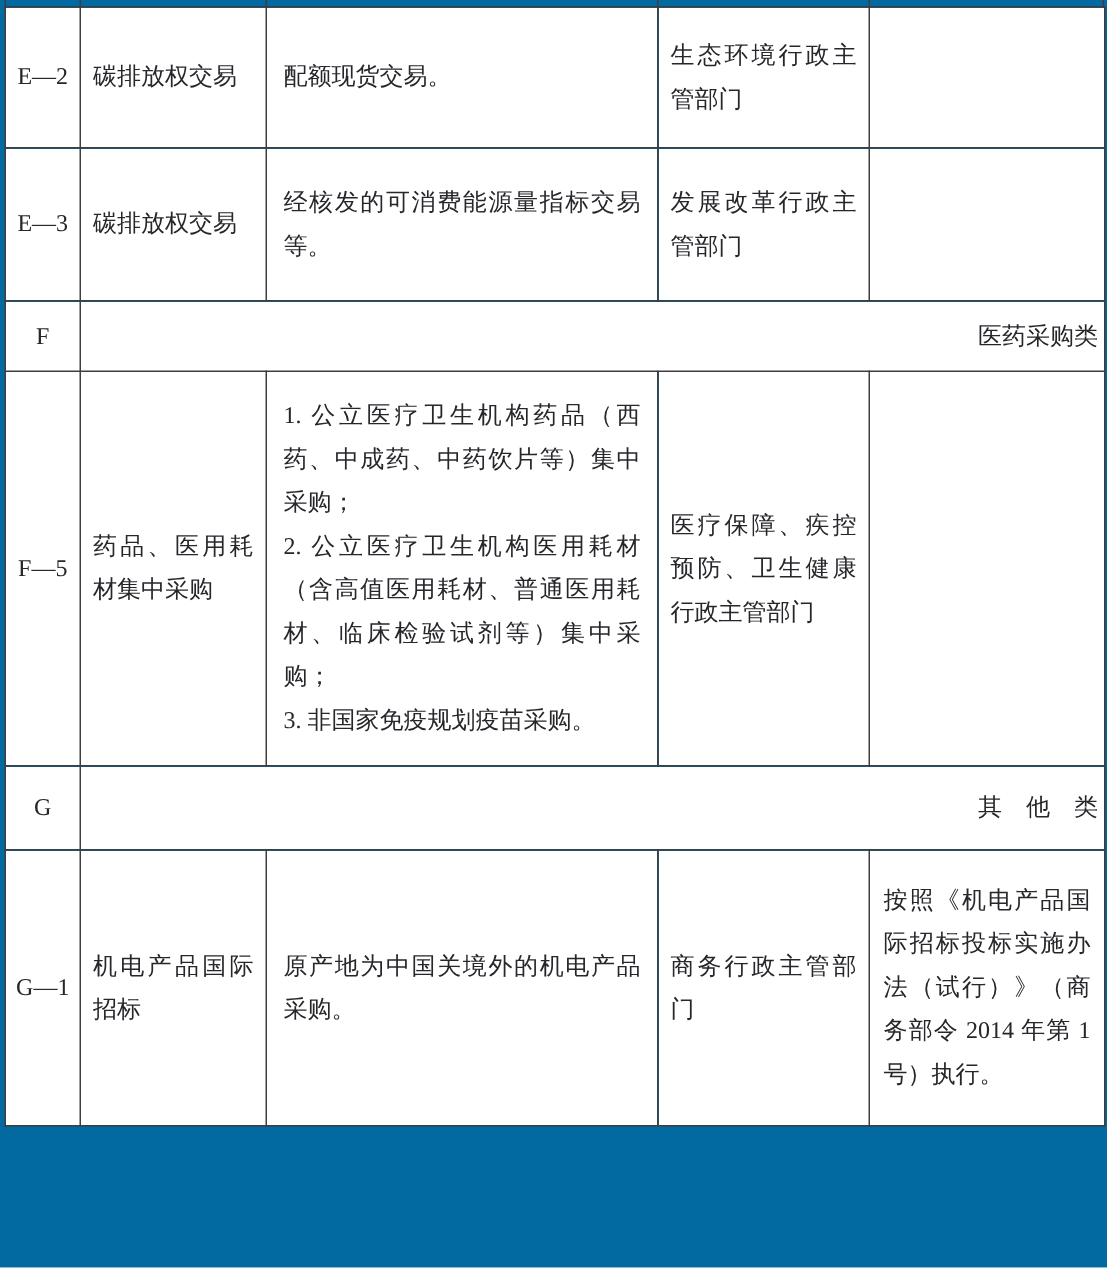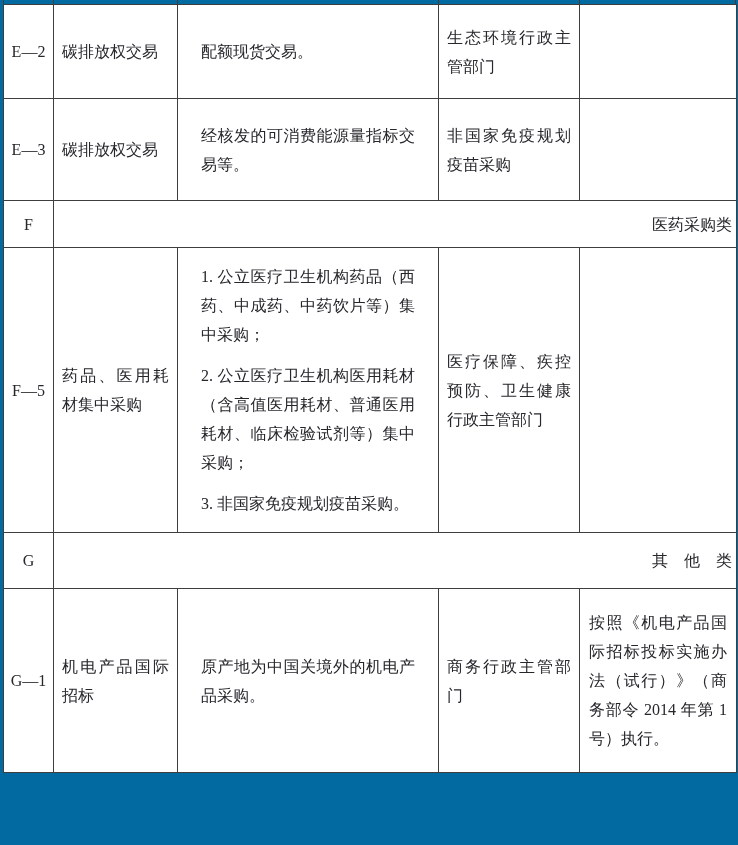--- a/index.html
+++ b/index.html
@@ -66,21 +66,21 @@
   }
   td.cell-note {
     text-align: justify;
     text-justify: inter-character;
     padding: 2px 9px;
   }
   td.cell-category {
     text-align: right;
     padding: 2px 4px;
   }
-  .para { margin: 12px; }
+  .para { margin: 0; }
 </style>
 </head>
 <body>
 
 <div class="stage">
   <div id="stubs">
       <div class="stub" style="left: 3px;"></div>
       <div class="stub" style="left: 53px;"></div>
       <div class="stub" style="left: 177px;"></div>
       <div class="stub" style="left: 438px;"></div>
@@ -104,21 +104,21 @@
           </td>
           <td class="cell-dept">生态环境行政主管部门</td>
           <td class="cell-note"></td>
         </tr>
         <tr style="height: 102px;">
           <td class="cell-code">E—3</td>
           <td class="cell-name">碳排放权交易</td>
           <td class="cell-desc">
             <div class="para">经核发的可消费能源量指标交易等。</div>
           </td>
-          <td class="cell-dept">非国家免疫规划疫苗采购</td>
+          <td class="cell-dept">发展改革行政主管部门</td>
           <td class="cell-note"></td>
         </tr>
         <tr style="height: 47px;">
           <td class="cell-code">F</td>
           <td class="cell-category" colspan="4">医药采购类</td>
         </tr>
         <tr style="height: 263px;">
           <td class="cell-code">F—5</td>
           <td class="cell-name">药品、医用耗材集中采购</td>
           <td class="cell-desc">

